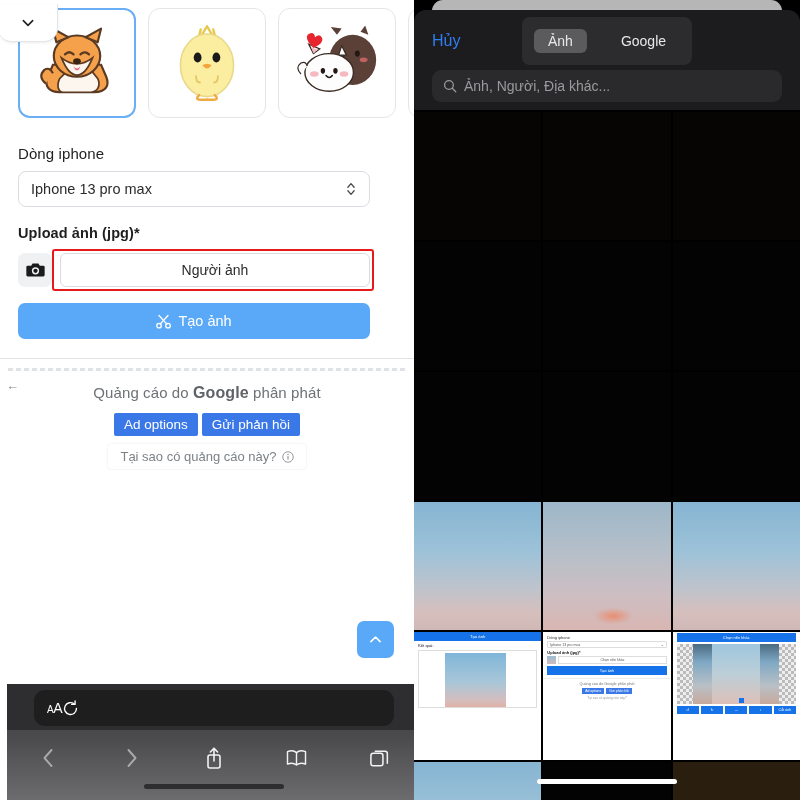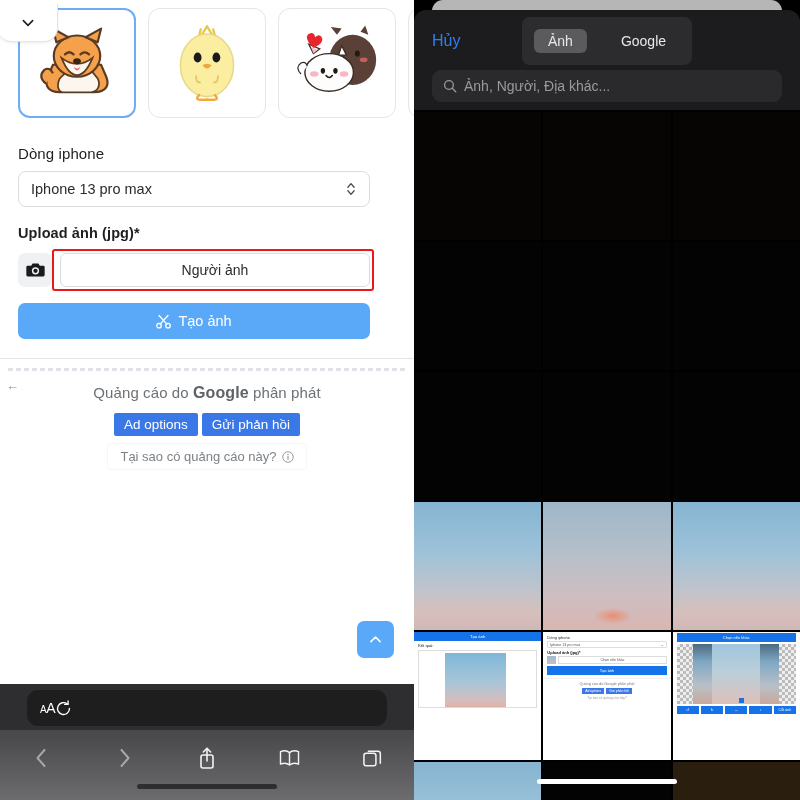--- a/index.html
+++ b/index.html
@@ -112,21 +112,21 @@
   }
 
   .scroll-top {
     position:absolute; right:20px; top:621px; width:37px; height:37px;
     background:#5aa9f8; border-radius:7px;
     display:flex; align-items:center; justify-content:center;
   }
 
   
   .safari {
-    position:absolute; left:0; bottom:0; width:414px; height:116px;
+    position:absolute; left:7px; bottom:0; width:414px; height:116px;
     background:linear-gradient(180deg,#3b3b3d 0%,#4b4b4d 46%,#6c6c6e 100%);
   }
   .safari-blurtop {
     position:absolute; left:0; top:0; width:414px; height:46px;
     background:#2e2e30;
   }
   .url-pill {
     position:absolute; left:27px; top:6px; width:360px; height:36px;
     background:#1e1e1f; border-radius:11px;
     display:flex; align-items:center; padding:0 13px; color:#fff;

